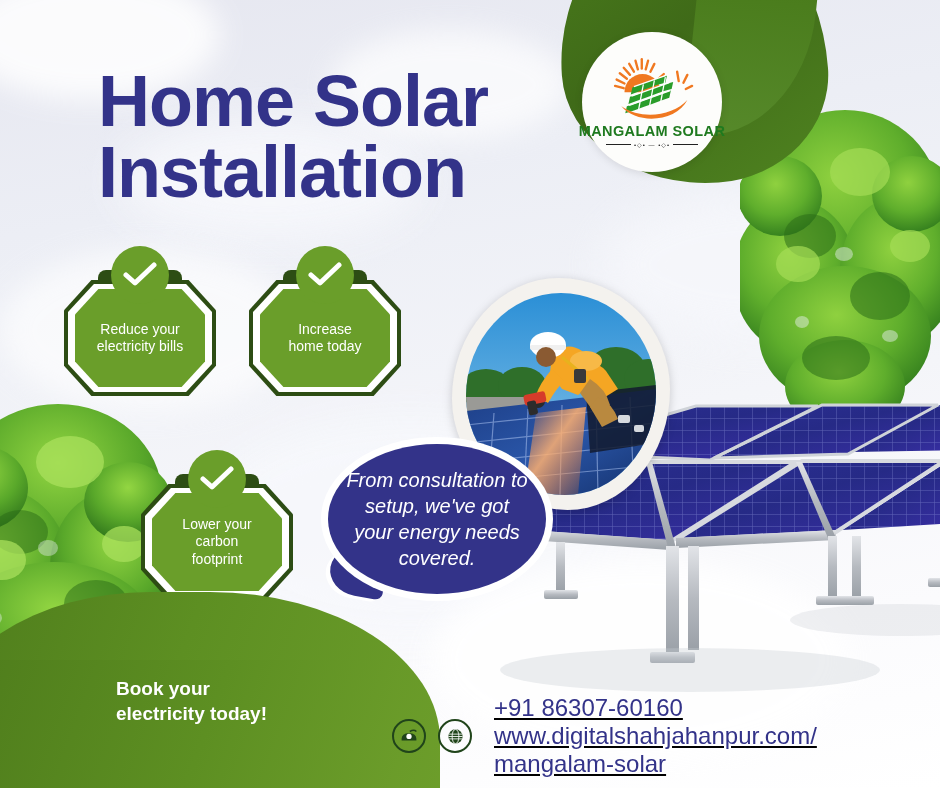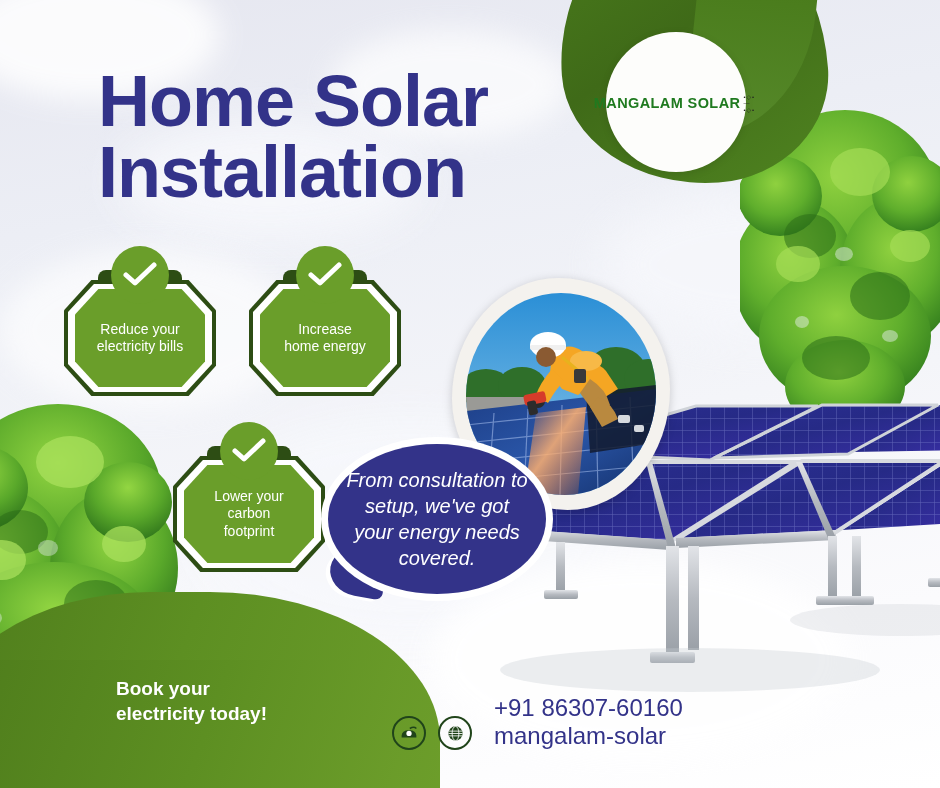--- a/index.html
+++ b/index.html
@@ -23,22 +23,22 @@
     border-radius:52% 48% 44% 56% / 58% 62% 38% 42%;
     transform:rotate(-4deg);
   }
   #blobtail{
     position:absolute;left:690px;top:-10px;width:120px;height:150px;
     background:linear-gradient(180deg,#4a7c1c 0%,#56892a 100%);
     border-radius:0 0 90% 12%;
     transform:rotate(6deg);
   }
   #logo-circle{
-    position:absolute;left:606px;top:32px;width:140px;height:140px;border-radius:50%;
-    background:#fdfdfb;display:flex;flex-direction:row;align-items:center;justify-content:center;
+    position:absolute;left:582px;top:32px;width:140px;height:140px;border-radius:50%;
+    background:#fdfdfb;display:flex;flex-direction:column;align-items:center;justify-content:center;
     box-shadow:0 2px 8px rgba(0,0,0,.10);
   }
   #logo-mark{width:104px;height:66px;}
   .logo-text{
     font-size:14.5px;font-weight:bold;color:#1f7a1f;letter-spacing:.4px;
     margin-top:1px;white-space:nowrap;
   }
   .logo-rule{
     display:flex;align-items:center;gap:3px;margin-top:2px;width:92px;justify-content:center;
   }
@@ -139,21 +139,21 @@
   #ctablob2{
     position:absolute;left:-120px;top:660px;width:520px;height:180px;
     background:linear-gradient(110deg,#4a771a 0%,#5d8f22 60%,#6d9e2b 100%);
   }
   #cta-text{
     position:absolute;left:116px;top:676px;width:270px;
     color:#ffffff;font-size:19px;font-weight:bold;line-height:1.33;
   }
 
   
-  #contact{position:absolute;left:392px;top:694px;display:flex;gap:12px;align-items:flex-end;}
+  #contact{position:absolute;left:392px;top:694px;display:flex;gap:12px;align-items:center;text-decoration:underline;}
   .cicon{width:30px;height:30px;border-radius:50%;border:2px solid #20441a;
     display:flex;align-items:center;justify-content:center;background:transparent;}
   #contact-lines{margin-left:10px;color:#333389;font-size:24px;line-height:1.17;}
   #contact-lines div{white-space:nowrap;}
 </style>
 </head>
 <body>
 
 <div id="poster">
 
@@ -438,31 +438,31 @@
       </div>
     </div>
   </div>
 
   <div class="badge" style="left:249px;top:272px;">
     <div class="badge-shield">
       <div class="badge-wings"></div>
       <div class="shield-outline"></div>
       <div class="shield-white"></div>
       <div class="shield-face">
-        <span class="badge-text">Increase home energy</span>
+        <span class="badge-text">Increase home today</span>
       </div>
       <div class="badge-check">
         <svg width="34" height="26" viewBox="0 0 34 26">
             <path d="M3 13 L12 21 L31 3" stroke="#ffffff" stroke-width="5" fill="none" stroke-linecap="round" stroke-linejoin="round"></path>
           </svg>
       </div>
     </div>
   </div>
 
-  <div class="badge" style="left:141px;top:448px;margin-left:32px;">
+  <div class="badge" style="left:141px;top:476px;">
     <div class="badge-shield">
       <div class="badge-wings"></div>
       <div class="shield-outline"></div>
       <div class="shield-white"></div>
       <div class="shield-face">
         <span class="badge-text">Lower your carbon footprint</span>
       </div>
       <div class="badge-check">
         <svg width="34" height="26" viewBox="0 0 34 26">
             <path d="M3 13 L12 21 L31 3" stroke="#ffffff" stroke-width="5" fill="none" stroke-linecap="round" stroke-linejoin="round"></path>
@@ -495,17 +495,18 @@
       <svg width="17" height="17" viewBox="0 0 20 20">
         <circle cx="10" cy="10" r="8.4" fill="#20441a"></circle>
         <g stroke="#ffffff" stroke-width="1" fill="none">
           <ellipse cx="10" cy="10" rx="4" ry="8.4"></ellipse>
           <path d="M1.8 7.2 H18.2 M1.8 12.8 H18.2 M1.6 10 H18.4"></path>
         </g>
       </svg>
     </div>
     <div id="contact-lines">
       <div>+91 86307-60160</div>
+      <div>www.digitalshahjahanpur.com/</div>
       <div>mangalam-solar</div>
     </div>
   </div>
 
 </div>
 
 </body></html>

